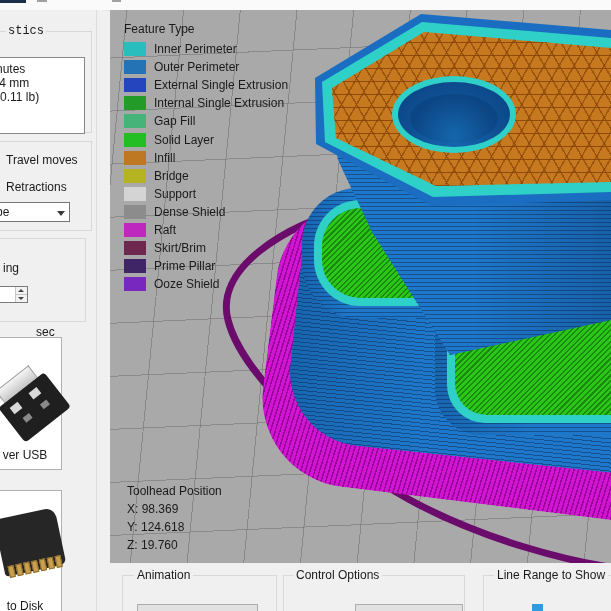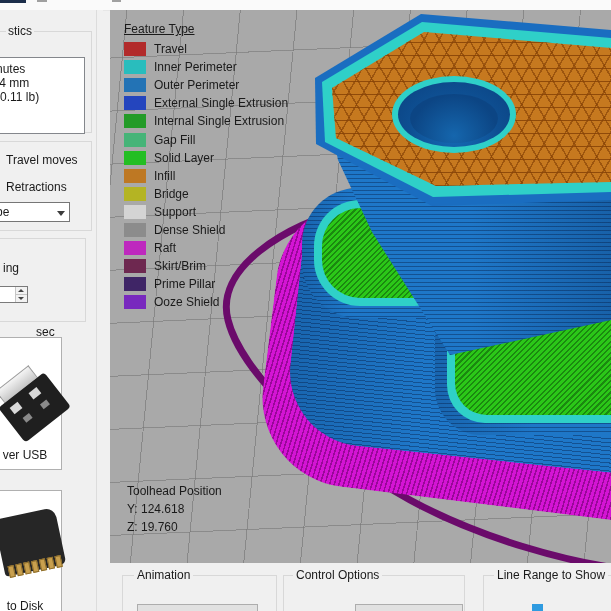--- a/index.html
+++ b/index.html
@@ -78,21 +78,21 @@
      clip-path:polygon(314px 22px,501px 38px,501px 172px,326px 176px,226px 128px,222px 78px);}
   #holering{left:282px;top:66px;width:124px;height:77px;border-radius:50%;background:#2fd0c8;}
   #hole{left:288px;top:72px;width:112px;height:65px;border-radius:50%;
      background:radial-gradient(ellipse at 50% 75%, #1670bd 0%, #0e4f92 55%, #0b4180 100%);
      background-blend-mode:normal;}
   #holeinner{left:300px;top:84px;width:88px;height:49px;border-radius:50%;
      background:radial-gradient(ellipse at 50% 85%, #1566ad 0%, #0c4584 70%);}
 
   
   #legend{left:14px;top:12px;}
-  #legend .ltitle{margin-bottom:4px;text-decoration:underline;}
+  #legend .ltitle{margin-bottom:4px;}
   .lrow{display:flex;align-items:center;height:18.1px;}
   .chip{width:22px;height:14px;margin-right:8px;flex:0 0 auto;}
   .llab{white-space:nowrap;}
   
   #toolhead{left:17px;top:472px;line-height:18px;}
 
   
   #bottombar{left:100px;top:563px;width:511px;height:60px;background:#f0f0f0;}
   .bgroup{position:absolute;top:12px;height:40px;border:1px solid #d8d8d8;}
   .bglabel{position:absolute;top:-8px;background:#f0f0f0;padding:0 3px;white-space:nowrap;}
@@ -146,24 +146,20 @@
   <div id="facecyan" class="abs cyanfill"></div>
   <div id="faceinfill" class="abs"></div>
   <div id="holering" class="abs"></div>
   <div id="hole" class="abs"></div>
   <div id="holeinner" class="abs"></div>
 
   <div id="legend" class="abs">
     <div class="ltitle">Feature Type</div>
     <div>
         <div class="lrow">
-          <span class="chip" style="background: rgb(178, 42, 42);"></span>
-          <span class="llab">Travel</span>
-        </div>
-        <div class="lrow">
           <span class="chip" style="background: rgb(41, 189, 189);"></span>
           <span class="llab">Inner Perimeter</span>
         </div>
         <div class="lrow">
           <span class="chip" style="background: rgb(35, 115, 181);"></span>
           <span class="llab">Outer Perimeter</span>
         </div>
         <div class="lrow">
           <span class="chip" style="background: rgb(36, 69, 190);"></span>
           <span class="llab">External Single Extrusion</span>
@@ -210,29 +206,30 @@
         </div>
         <div class="lrow">
           <span class="chip" style="background: rgb(120, 40, 190);"></span>
           <span class="llab">Ooze Shield</span>
         </div>
       </div>
   </div>
 
   <div id="toolhead" class="abs">
     <div>Toolhead Position</div>
+    <div>X: 98.369</div>
     <div>Y: 124.618</div>
     <div>Z: 19.760</div>
   </div>
 </div>
 
 <div id="sidebar" class="abs">
 
   <div class="groupbox" style="left:-12px;top:21px;width:102px;height:100px;">
-    <span class="grouplabel" style="left:17px;top:-8px;">stics</span>
+    <span class="grouplabel" style="left:17px;top:-8px;font-family:Liberation Mono, monospace;">stics</span>
   </div>
   <div id="statsbox" class="abs">
     <div class="sbtext">nutes</div>
     <div class="sbtext">.4 mm</div>
     <div class="sbtext">(0.11 lb)</div>
   </div>
 
   <div class="groupbox" style="left:-12px;top:131px;width:102px;height:88px;"></div>
   <span class="cblabel" style="left:6px;top:143px;">Travel moves</span>
   <span class="cblabel" style="left:6px;top:170px;">Retractions</span>

